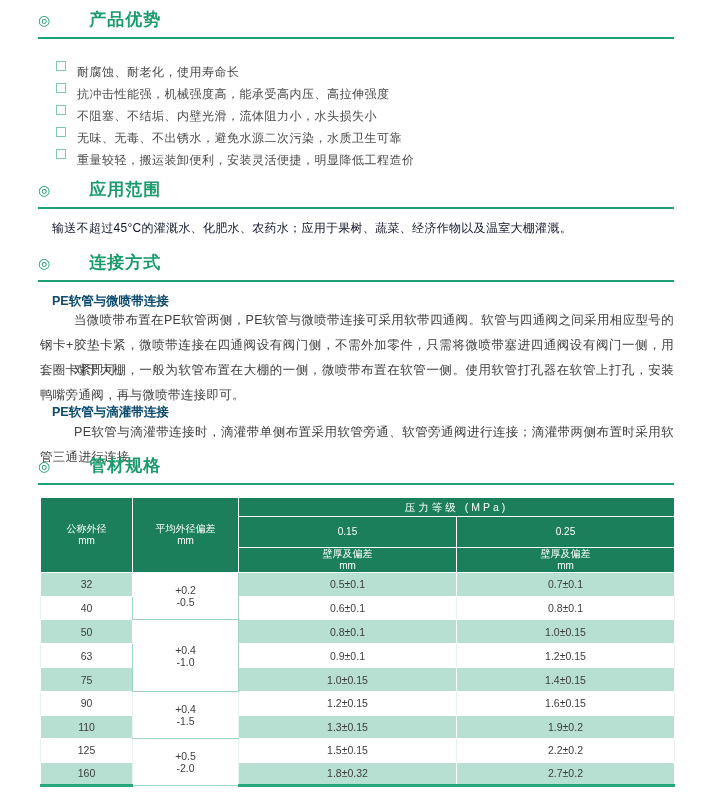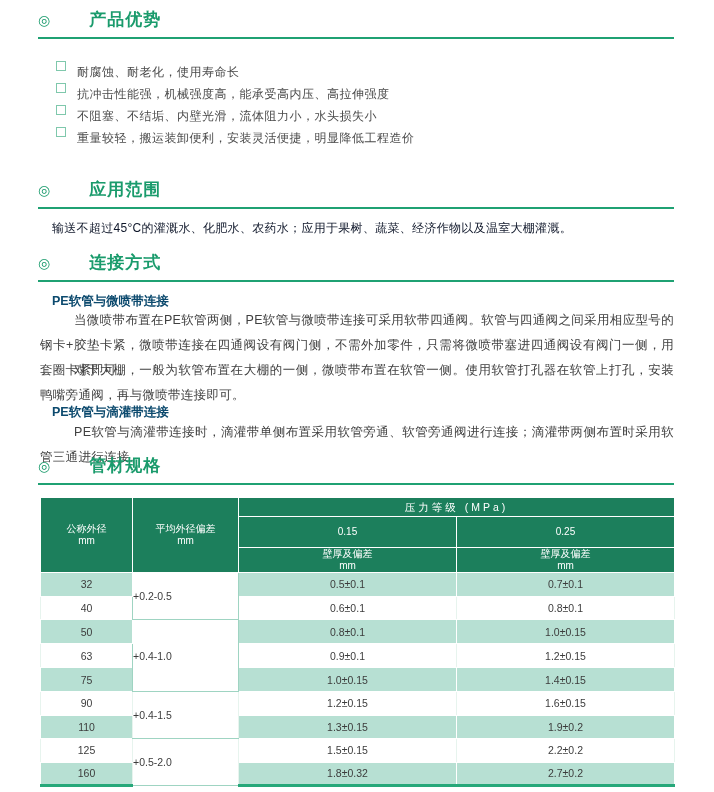--- a/index.html
+++ b/index.html
@@ -66,21 +66,21 @@
   .spec-table thead tr:nth-child(3) th{height:23px;}
   .spec-table tbody td{
     height:23px;text-align:center;vertical-align:middle;
     font-size:10.5px;color:#3c3c3c;border:1px solid #fff;
   }
   .spec-table tbody tr.teal td{background:var(--teal);}
   .spec-table tbody tr.white td{background:#fff;border-left:1px solid #e7f4ee;border-right:1px solid #e7f4ee;}
   .spec-table tbody td.dev{
     background:#fff !important;border:1px solid var(--dev-border);padding:0;
   }
-  .dev-inner{display:flex;justify-content:flex-start;align-items:center;}
+  .dev-inner{display:flex;flex-direction:column;justify-content:center;align-items:center;}
   .spec-table tbody tr:last-child td{border-bottom:3px solid var(--bottom-line);}
 </style>
 </head>
 <body>
 
 <div class="abs sec-head" style="top:10px">
   <span class="bullet">◎</span>
   <span class="sec-title">产品优势</span>
 </div>
 <ul class="abs adv-list">
@@ -88,20 +88,24 @@
     <span class="chk"></span>
     <span class="adv-text">耐腐蚀、耐老化，使用寿命长</span>
   </li>
   <li>
     <span class="chk"></span>
     <span class="adv-text">抗冲击性能强，机械强度高，能承受高内压、高拉伸强度</span>
   </li>
   <li>
     <span class="chk"></span>
     <span class="adv-text">不阻塞、不结垢、内壁光滑，流体阻力小，水头损失小</span>
+  </li>
+  <li>
+    <span class="chk"></span>
+    <span class="adv-text">无味、无毒、不出锈水，避免水源二次污染，水质卫生可靠</span>
   </li>
   <li>
     <span class="chk"></span>
     <span class="adv-text">重量较轻，搬运装卸便利，安装灵活便捷，明显降低工程造价</span>
   </li>
 </ul>
 
 <div class="abs sec-head" style="top:180px">
   <span class="bullet">◎</span>
   <span class="sec-title">应用范围</span>

